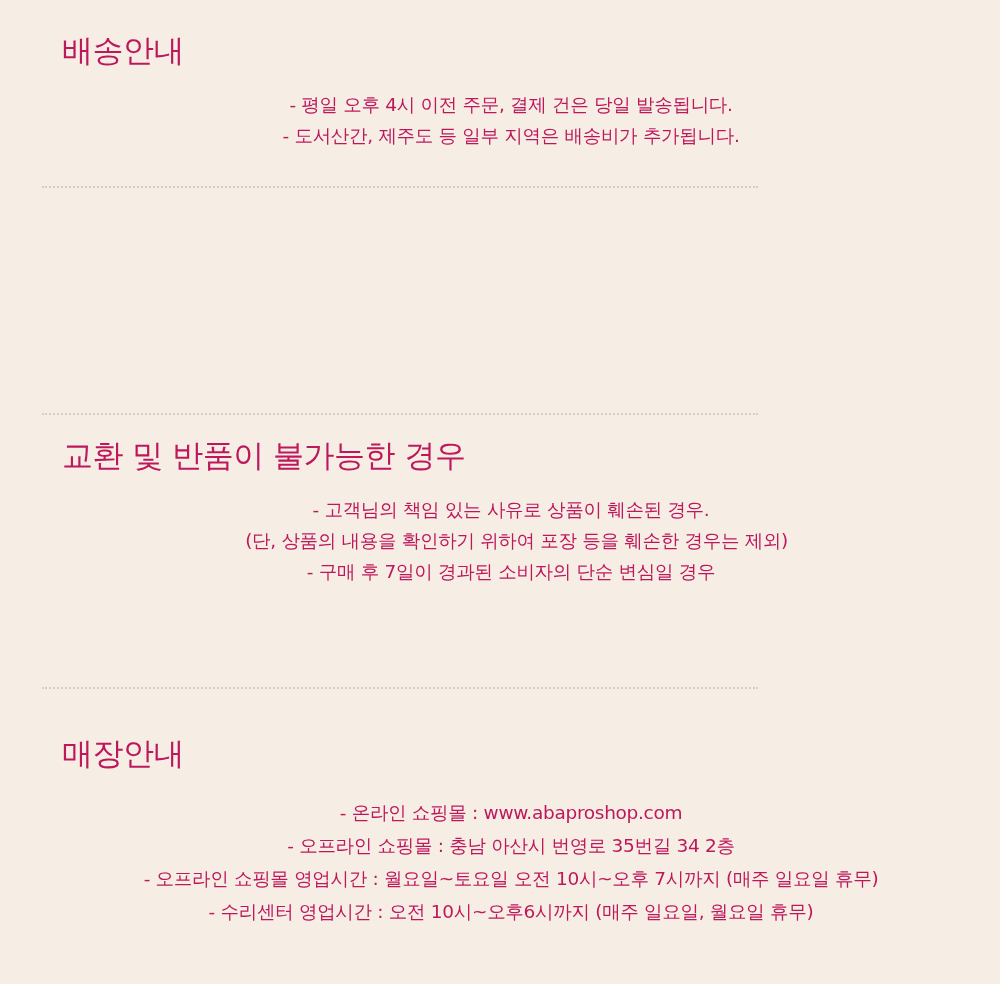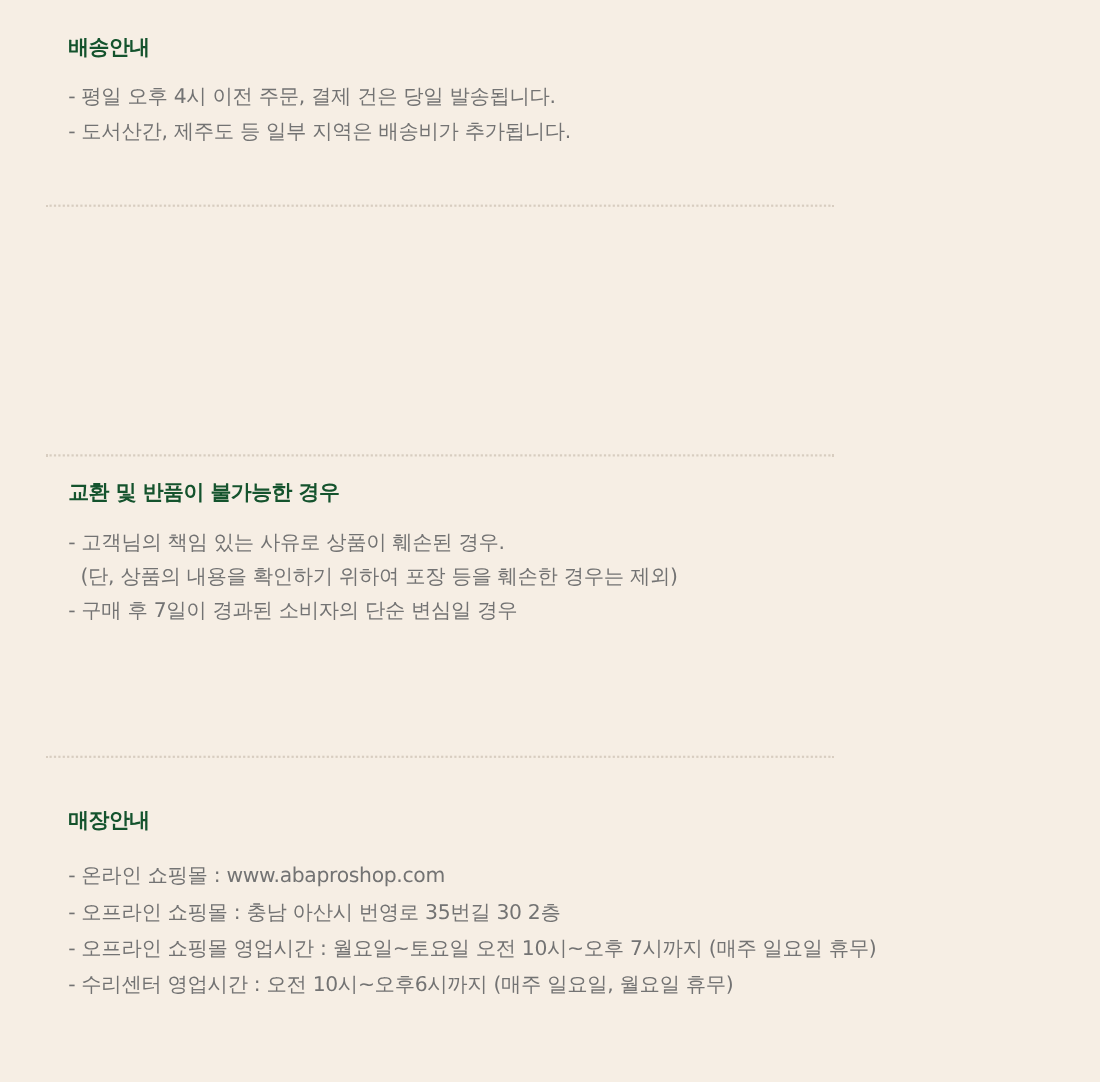--- a/index.html
+++ b/index.html
@@ -20,35 +20,36 @@
     height: 984px;
     box-sizing: border-box;
     padding: 0;
   }
   .section {
     box-sizing: border-box;
     padding-left: 62px;
     padding-right: 40px;
   }
   .sec-title {
-    font-size: 19px;
-    font-weight: bold;
+    font-size: 31px;
+    font-weight: normal;
     letter-spacing: -0.5px;
-    color: #14532d;
+    color: #be185d;
     margin: 0;
   }
   .lines {
     margin-top: 17px;
   }
   .line {
     font-size: 18.5px;
     letter-spacing: -0.3px;
-    color: #737373;
+    color: #be185d;
     line-height: 1.68;
     white-space: pre;
+    text-align: center;
   }
   .divider {
     border: 0;
     border-top: 2px dotted #d8cdc0;
     margin: 0;
     height: 0;
   }
 
   
   #shipping { position: absolute; top: 30px; left: 0; right: 0; }
@@ -87,19 +88,19 @@
       <div class="line">- 구매 후 7일이 경과된 소비자의 단순 변심일 경우</div>
     </div>
   </section>
 
   <hr class="divider" id="div3">
 
   <section class="section" id="store">
     <h2 class="sec-title">매장안내</h2>
     <div class="lines">
       <div class="line">- 온라인 쇼핑몰 : www.abaproshop.com</div>
-      <div class="line">- 오프라인 쇼핑몰 : 충남 아산시 번영로 35번길 30 2층</div>
+      <div class="line">- 오프라인 쇼핑몰 : 충남 아산시 번영로 35번길 34 2층</div>
       <div class="line">- 오프라인 쇼핑몰 영업시간 : 월요일~토요일 오전 10시~오후 7시까지 (매주 일요일 휴무)</div>
       <div class="line">- 수리센터 영업시간 : 오전 10시~오후6시까지 (매주 일요일, 월요일 휴무)</div>
     </div>
   </section>
 
 </div>
 
 </body></html>

